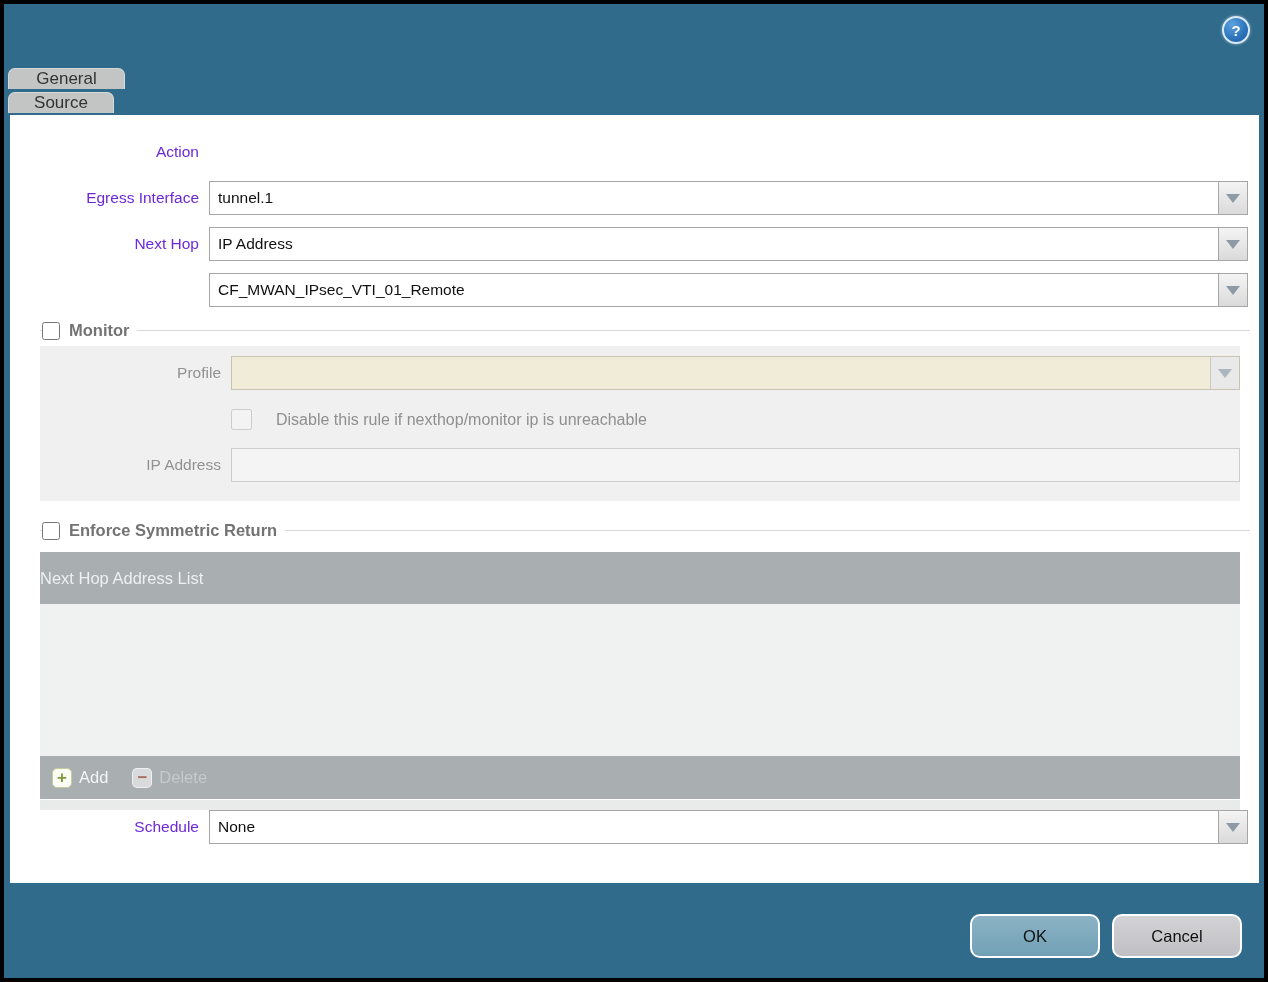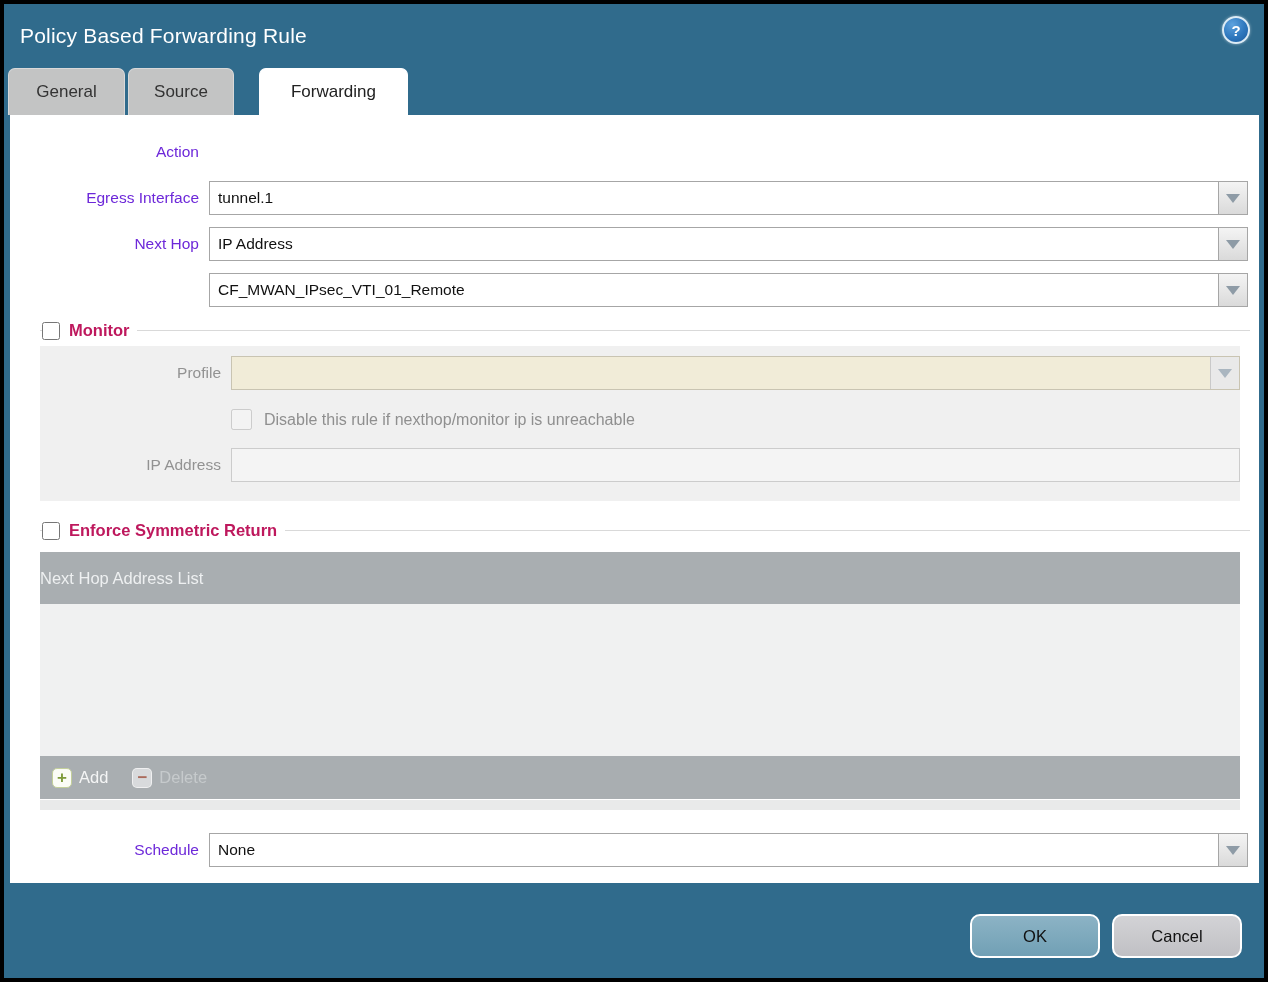--- a/index.html
+++ b/index.html
@@ -37,20 +37,21 @@
     color: #fff; font-weight: bold; font-size: 15px;
     cursor: pointer;
   }
   
   .tabs {
     position: absolute;
     top: 64px; left: 4px;
     height: 47px;
     display: flex;
     gap: 3px;
+    flex-direction: column;
   }
   .tab {
     height: 47px;
     display: flex; align-items: center; justify-content: center;
     background: #c3c4c4;
     color: #333;
     font-size: 17px;
     border: 1px solid #d9d9d9;
     border-bottom: none;
     border-radius: 7px 7px 0 0;
@@ -134,21 +135,21 @@
     padding: 0 8px 0 0;
     margin-left: 2px;
   }
   legend.sect-legend input[type=checkbox] {
     width: 18px; height: 18px;
     accent-color: #fff;
   }
   .sect-title {
     font-size: 16.5px;
     font-weight: bold;
-    color: #be185d;
+    color: #737373;
   }
   .panel {
     margin: 6px 10px 0 0;
     background: #f0f0f0;
     padding: 10px 0 19px 0;
   }
   .prow {
     display: flex;
     align-items: center;
     height: 34px;
@@ -165,21 +166,21 @@
   }
   .prow .combo { margin-right: 0; }
   .beige {
     background: #f1ecd8 !important;
     border: 1px solid #c9c4b2 !important;
   }
   .prow.chk {
     height: 27px;
     margin-left: 191px;
     margin-bottom: 15px;
-    gap: 12px;
+    gap: 24px;
   }
   .prow.chk input[type=checkbox] {
     width: 21px; height: 21px;
   }
   .dis-text { font-size: 16px; color: #8f8f8f; }
   .dis-input {
     flex: 1;
     height: 34px;
     background: #f4f4f4;
     border: 1px solid #cccccc;
@@ -210,21 +211,21 @@
     border-radius: 5px;
     display: flex; align-items: center; justify-content: center;
     font-weight: bold; font-size: 17px; line-height: 1;
   }
   .plus-box { background: #fbfcf6; border: 1px solid #c3cf9a; color: #7e9b3a; }
   .minus-box { background: rgba(255,255,255,.55); border: 1px solid rgba(255,255,255,.6); color: #aa6b5c; }
   .tool-label { font-size: 16.5px; color: #f4f5f5; }
   .tool.disabled { cursor: default; }
   .tool.disabled .tool-label { color: #c6cacc; }
   .tstrip { height: 10px; background: #e9eaea; margin-top: 1px; }
-  .schedule-row { margin-top: 23px; }
+  .schedule-row { }
   
   .footerbar {
     position: absolute;
     left: 0; right: 0; bottom: 0;
     height: 84px;
     display: flex;
     align-items: center;
     justify-content: flex-end;
     gap: 12px;
     padding-right: 22px;
@@ -239,23 +240,20 @@
     cursor: pointer;
   }
   .btn.ok { background: linear-gradient(#8cb3c5, #71a0b5); }
   .btn.cancel { background: linear-gradient(#d3d3d6, #c0c0c4); }
 </style>
 </head>
 <body>
 
 <div class="dialog">
 
-  <div class="titlebar">
-    <span>Policy Based Forwarding Rule</span>
-  </div>
   <div class="help">
     <span>?</span>
   </div>
 
   <div class="tabs">
     <div class="tab w1">General</div>
     <div class="tab w2">Source</div>
     <div class="tab w4 active">Forwarding</div>
   </div>
 

